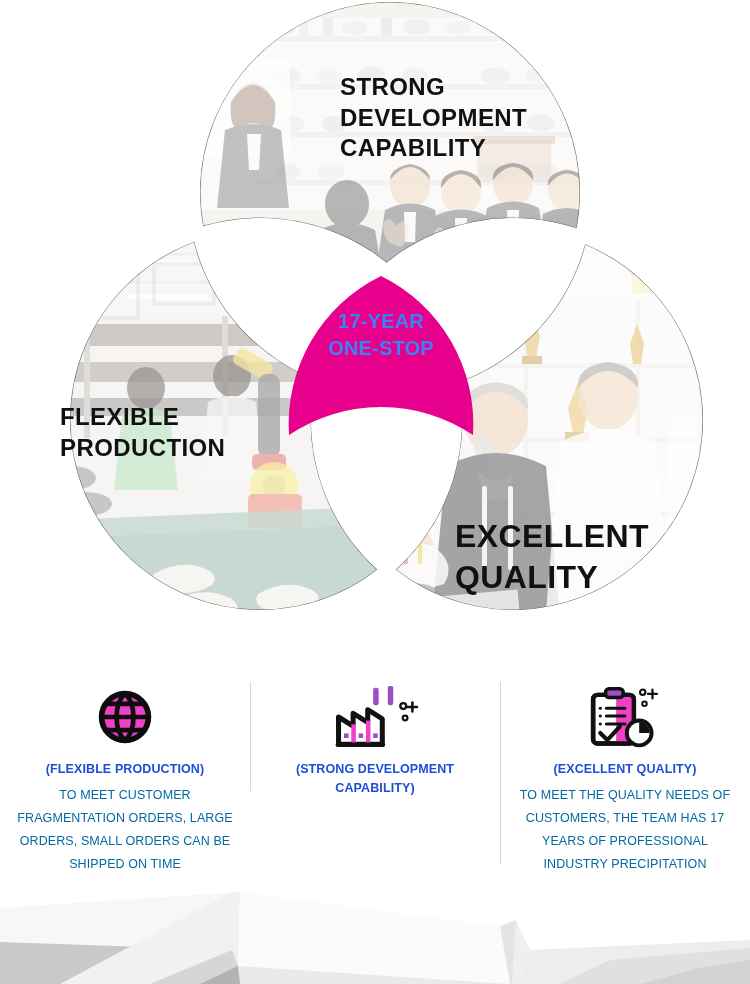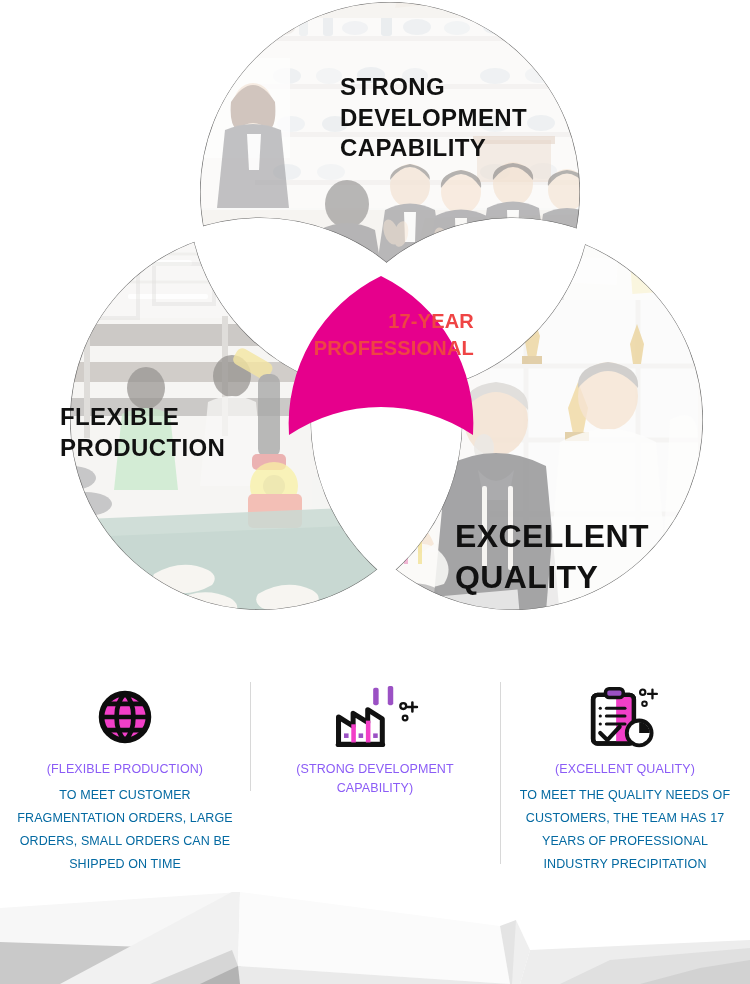--- a/index.html
+++ b/index.html
@@ -17,42 +17,42 @@
   .venn-svg{position:absolute;left:0;top:0;width:750px;height:665px;}
 
   
   .cap{position:absolute;color:#111111;font-weight:bold;letter-spacing:.4px;line-height:1.28;}
   .cap-dev{left:340px;top:72px;width:260px;font-size:24px;text-align:left;}
   .cap-flex{left:60px;top:402px;width:230px;font-size:24px;text-align:left;}
   .cap-qual{left:455px;top:516px;width:230px;font-size:32px;text-align:left;}
 
   .center-text{
     position:absolute;left:288px;top:308px;width:186px;
-    text-align:right;color:#ef4444;font-weight:bold;
+    text-align:center;color:#3b82f6;font-weight:bold;
     font-size:20px;line-height:1.36;letter-spacing:.2px;
   }
 
   
   .features{
     position:absolute;left:0;top:668px;width:750px;height:232px;
     display:flex;flex-direction:row;align-items:flex-start;
   }
   .feat{
     flex:1 1 0;
     padding:18px 14px 0 14px;
     box-sizing:border-box;
     display:flex;flex-direction:column;align-items:center;
     position:relative;
   }
   .feat + .feat::before{
     content:"";position:absolute;left:0;top:14px;bottom:12px;width:1px;background:#d8d8d8;
   }
   .feat-icon{height:62px;display:flex;align-items:center;justify-content:center;margin-bottom:12px;}
   .feat-title{
-    font-size:12.5px;font-weight:normal;color:#8b5cf6;text-align:center;
+    font-size:12.5px;font-weight:bold;color:#1d4ed8;text-align:center;
     letter-spacing:.1px;margin-bottom:5px;line-height:1.5;
   }
   .feat-body{
     font-size:12.5px;color:#0369a1;text-align:center;line-height:1.85;letter-spacing:.1px;
   }
 
   
   .poly{position:absolute;left:0;top:890px;width:750px;height:94px;}
 </style>
 </head>
@@ -352,21 +352,21 @@
                A 165 165 0 0 0 289 435
                A 165 165 0 0 1 381 276 Z" fill="#E6008C"></path>
     </svg>
 
     <div class="cap cap-dev">STRONG DEVELOPMENT CAPABILITY</div>
     <div class="cap cap-flex">FLEXIBLE PRODUCTION</div>
     <div class="cap cap-qual">EXCELLENT QUALITY</div>
 
     <div class="center-text">
       <div>17-YEAR</div>
-      <div>PROFESSIONAL</div>
+      <div>ONE-STOP</div>
     </div>
   </div>
 
   <div class="features">
 
     <div class="feat">
       <div class="feat-icon">
         <svg width="60" height="60" viewBox="0 0 64 64" xmlns="http://www.w3.org/2000/svg">
           <circle cx="32" cy="32" r="25" fill="#F23FC8" stroke="#0d0d0d" stroke-width="6"></circle>
           <g fill="none" stroke="#0d0d0d" stroke-width="5" stroke-linecap="round">

